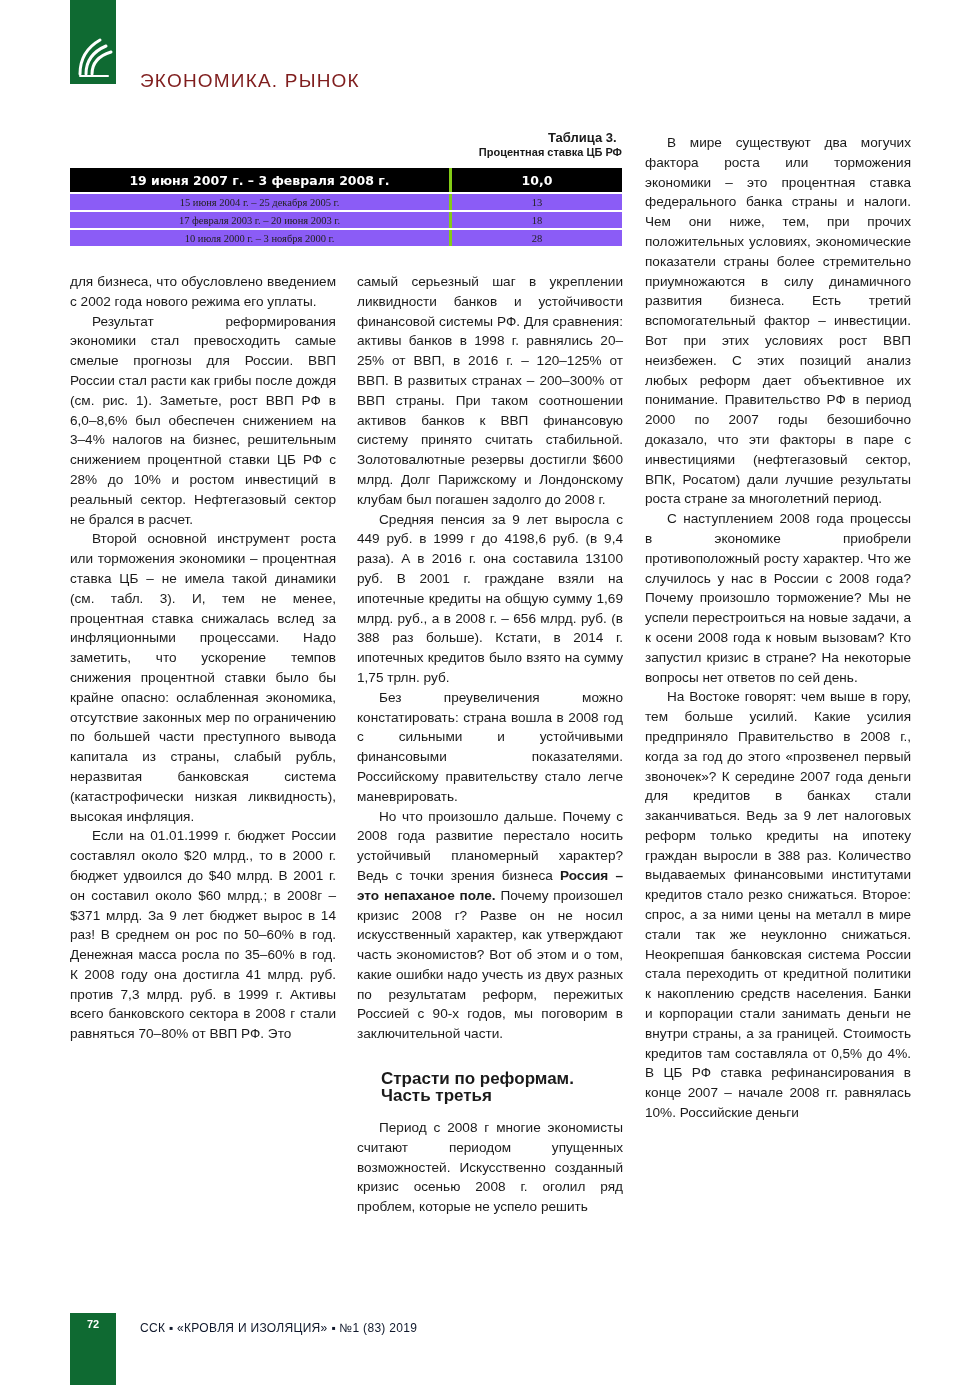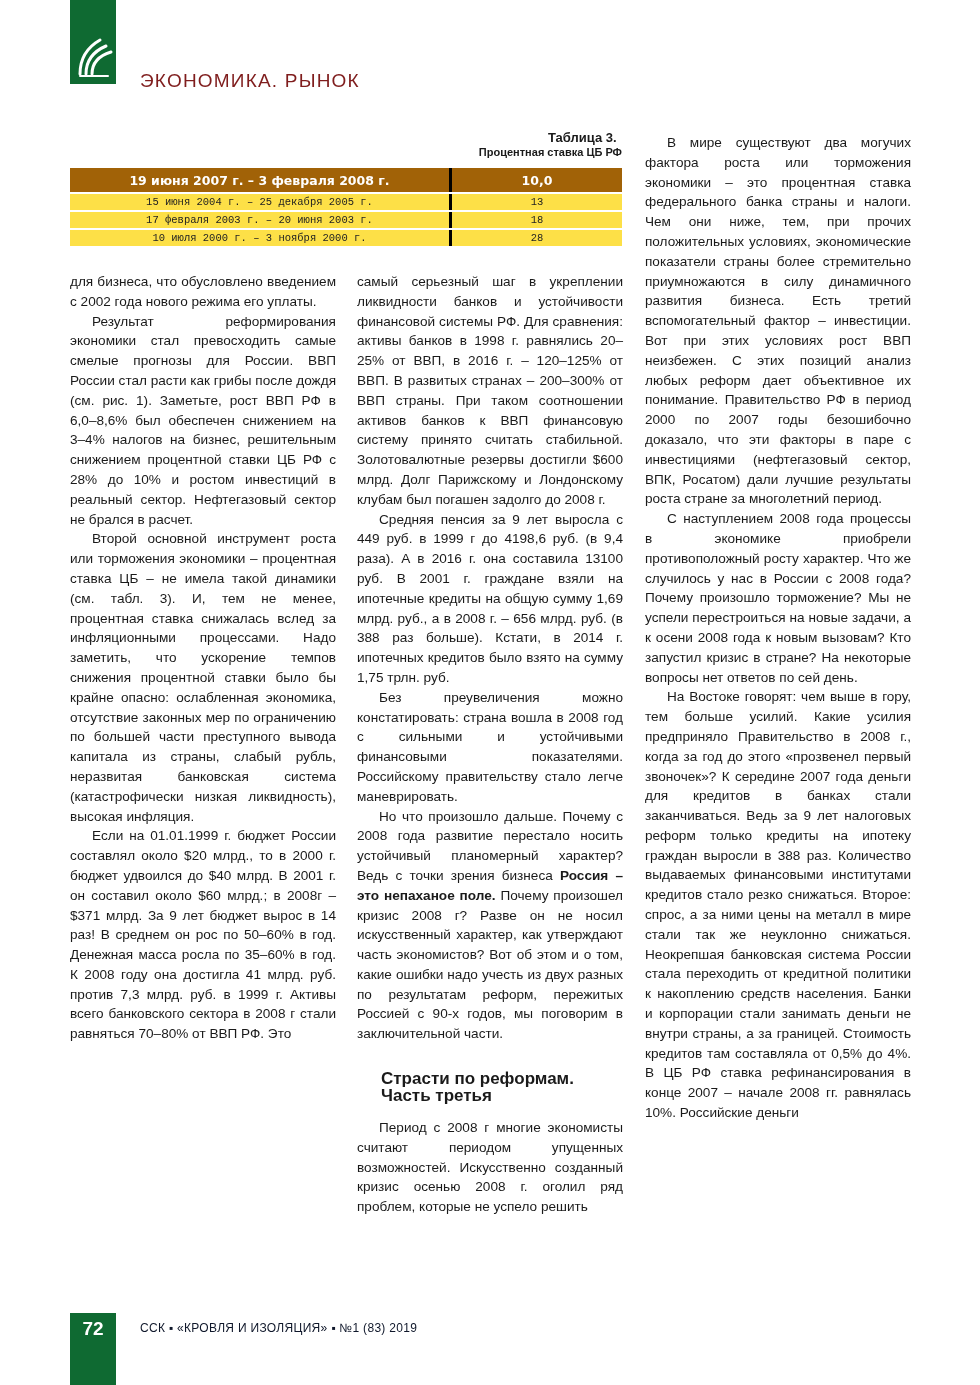--- a/index.html
+++ b/index.html
@@ -6,35 +6,35 @@
   body { width:980px; height:1385px; position:relative; overflow:hidden;
          font-family:"Liberation Sans", sans-serif; color:#1a1a1a; }
   .green-bar-top { position:absolute; left:70px; top:0; width:46px; height:84px; background:#0f6a32; }
   .logo { position:absolute; left:74px; top:36px; width:40px; height:42px; }
   .section-title { position:absolute; left:140px; top:70px; font-size:19px; font-weight:normal;
                    color:#7f1d1d; letter-spacing:1.2px; }
   .table-label { position:absolute; left:548px; top:130px; font-size:13px; font-weight:bold; }
   .table-title { position:absolute; left:70px; width:552px; top:146px; text-align:right; font-size:11px; font-weight:bold; }
   table.rates { position:absolute; left:70px; top:166px; width:552px; border-collapse:separate; border-spacing:0 2px; }
   table.rates td { text-align:center; font-size:10.5px; padding:0; height:16px; }
-  table.rates td.c2 { width:170px; border-left:3px solid #000000; }
-  table.rates tr.head td { background:#a16207; color:#fff; font-weight:bold; font-size:12.5px; height:24px; font-family:"DejaVu Sans", sans-serif; }
-  table.rates tr.row td { background:#fde047; color:#222; font-family:Liberation Mono, monospace;text-align:center; }
+  table.rates td.c2 { width:170px; border-left:3px solid #84cc16; }
+  table.rates tr.head td { background:#000000; color:#fff; font-weight:bold; font-size:12.5px; height:24px; font-family:"DejaVu Sans", sans-serif; }
+  table.rates tr.row td { background:#8b5cf6; color:#222; font-family:Liberation Serif, serif;text-align:center; }
   .col { position:absolute; width:266px; font-size:13.6px; line-height:19.8px; text-align:justify; }
   .col p { margin:0; }
   .col p.ind { text-indent:22px; }
   .c1 { left:70px; top:272px; }
   .c2 { left:357px; top:272px; }
   .c3 { left:645px; top:133px; }
   .subhead { position:relative; margin:26px 0 14px 24px; font-weight:bold; font-size:17px; line-height:17px; }
   .subhead .hl { position:absolute; left:-24px; top:17px; width:50px; height:9px; background:#9ed3a4; z-index:-1; }
   .subhead span { display:block; }
   b.em { font-weight:bold; }
   .footer-bar { position:absolute; left:70px; top:1313px; width:46px; height:72px; background:#0f6a32; }
-  .page-num { position:absolute; left:70px; top:1318px; width:46px; text-align:center; color:#fff; font-weight:bold; font-size:19px; }
+  .page-num { position:absolute; left:70px; top:1318px; width:46px; text-align:center; color:#fff; font-weight:bold; font-size:11px; }
   .footer-text { position:absolute; left:140px; top:1321px; font-size:12px; color:#0f172a; letter-spacing:0.3px; }
 </style>
 </head>
 <body>
 
 <div class="green-bar-top"></div>
 <svg class="logo" viewBox="0 0 40 42">
   <g fill="none" stroke="#fff" stroke-width="3" stroke-linecap="round">
     <path d="M6 38 C6 24 12 12 26 4"></path>
     <path d="M12 38 C12 26 18 16 32 10"></path>

